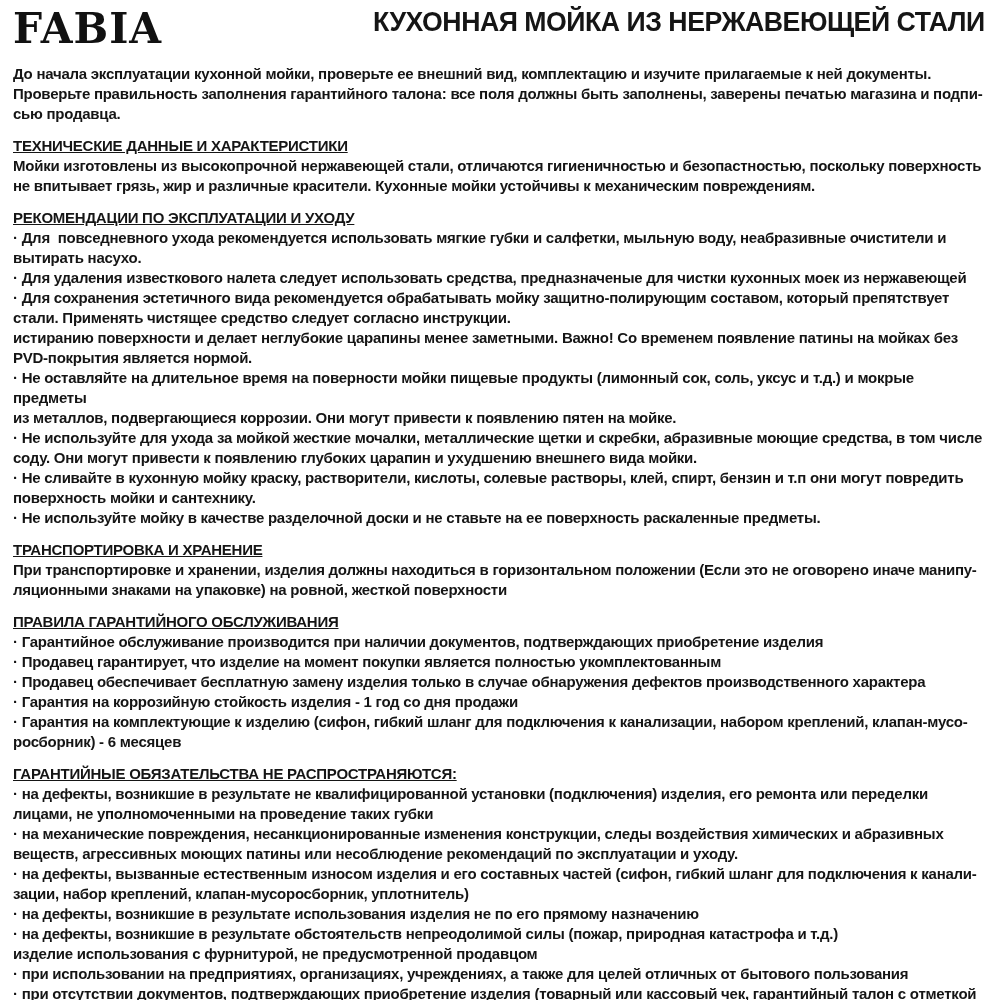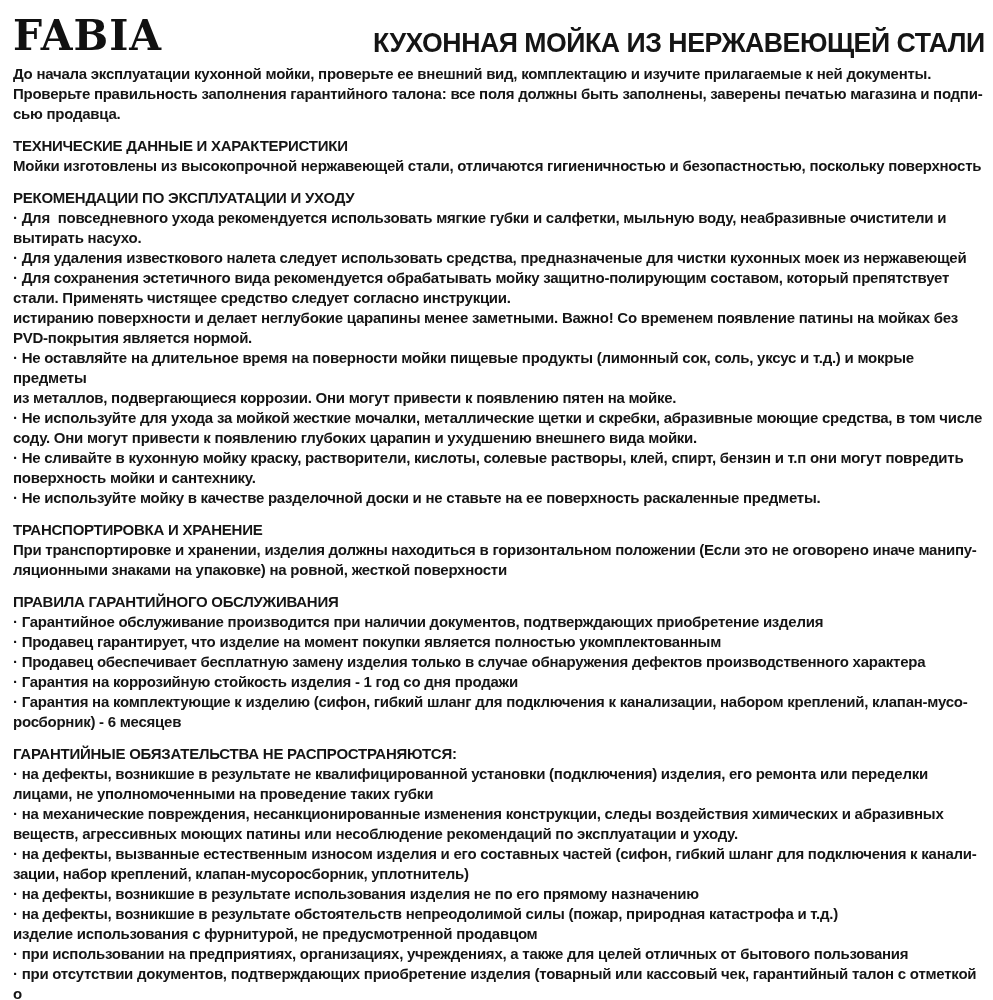--- a/index.html
+++ b/index.html
@@ -14,21 +14,21 @@
     margin: 0 auto;
     background: #ffffff;
     color: #151515;
     font-family: "Liberation Sans", sans-serif;
     overflow: hidden;
     box-sizing: border-box;
     padding: 8px 8px 0 13px;
   }
   .doc-header {
     display: flex;
-    align-items: flex-end;
+    align-items: flex-start;
     height: 48px;
     margin-bottom: 8px;
   }
   .logo {
     font-family: "DejaVu Serif", serif;
     font-weight: 700;
     font-size: 41px;
     letter-spacing: 1px;
     color: #111111;
     line-height: 1;
@@ -50,20 +50,21 @@
     font-size: 15px;
     font-weight: 700;
     letter-spacing: -0.25px;
   }
   .doc-section {
     margin-bottom: 12px;
   }
   .doc-section .heading {
     line-height: 20px;
     white-space: pre-wrap;
+    text-decoration: underline;
   }
   .doc-section .line {
     line-height: 20px;
     white-space: pre-wrap;
   }
 </style>
 </head>
 <body>
 
 <div class="page">
@@ -73,20 +74,21 @@
   </div>
   <div class="doc-body">
       <section class="doc-section">
         <div class="line">До начала эксплуатации кухонной мойки, проверьте ее внешний вид, комплектацию и изучите прилагаемые к ней документы.</div>
         <div class="line">Проверьте правильность заполнения гарантийного талона: все поля должны быть заполнены, заверены печатью магазина и подпи-</div>
         <div class="line">сью продавца.</div>
       </section>
       <section class="doc-section">
         <div class="heading">ТЕХНИЧЕСКИЕ ДАННЫЕ И ХАРАКТЕРИСТИКИ</div>
         <div class="line">Мойки изготовлены из высокопрочной нержавеющей стали, отличаются гигиеничностью и безопастностью, поскольку поверхность</div>
+        <div class="line">не впитывает грязь, жир и различные красители. Кухонные мойки устойчивы к механическим повреждениям.</div>
       </section>
       <section class="doc-section">
         <div class="heading">РЕКОМЕНДАЦИИ ПО ЭКСПЛУАТАЦИИ И УХОДУ</div>
         <div class="line">· Для  повседневного ухода рекомендуется использовать мягкие губки и салфетки, мыльную воду, неабразивные очистители и</div>
         <div class="line">вытирать насухо.</div>
         <div class="line">· Для удаления известкового налета следует использовать средства, предназначеные для чистки кухонных моек из нержавеющей</div>
         <div class="line">· Для сохранения эстетичного вида рекомендуется обрабатывать мойку защитно-полирующим составом, который препятствует</div>
         <div class="line">стали. Применять чистящее средство следует согласно инструкции.</div>
         <div class="line">истиранию поверхности и делает неглубокие царапины менее заметными. Важно! Со временем появление патины на мойках без</div>
         <div class="line">PVD-покрытия является нормой.</div>

